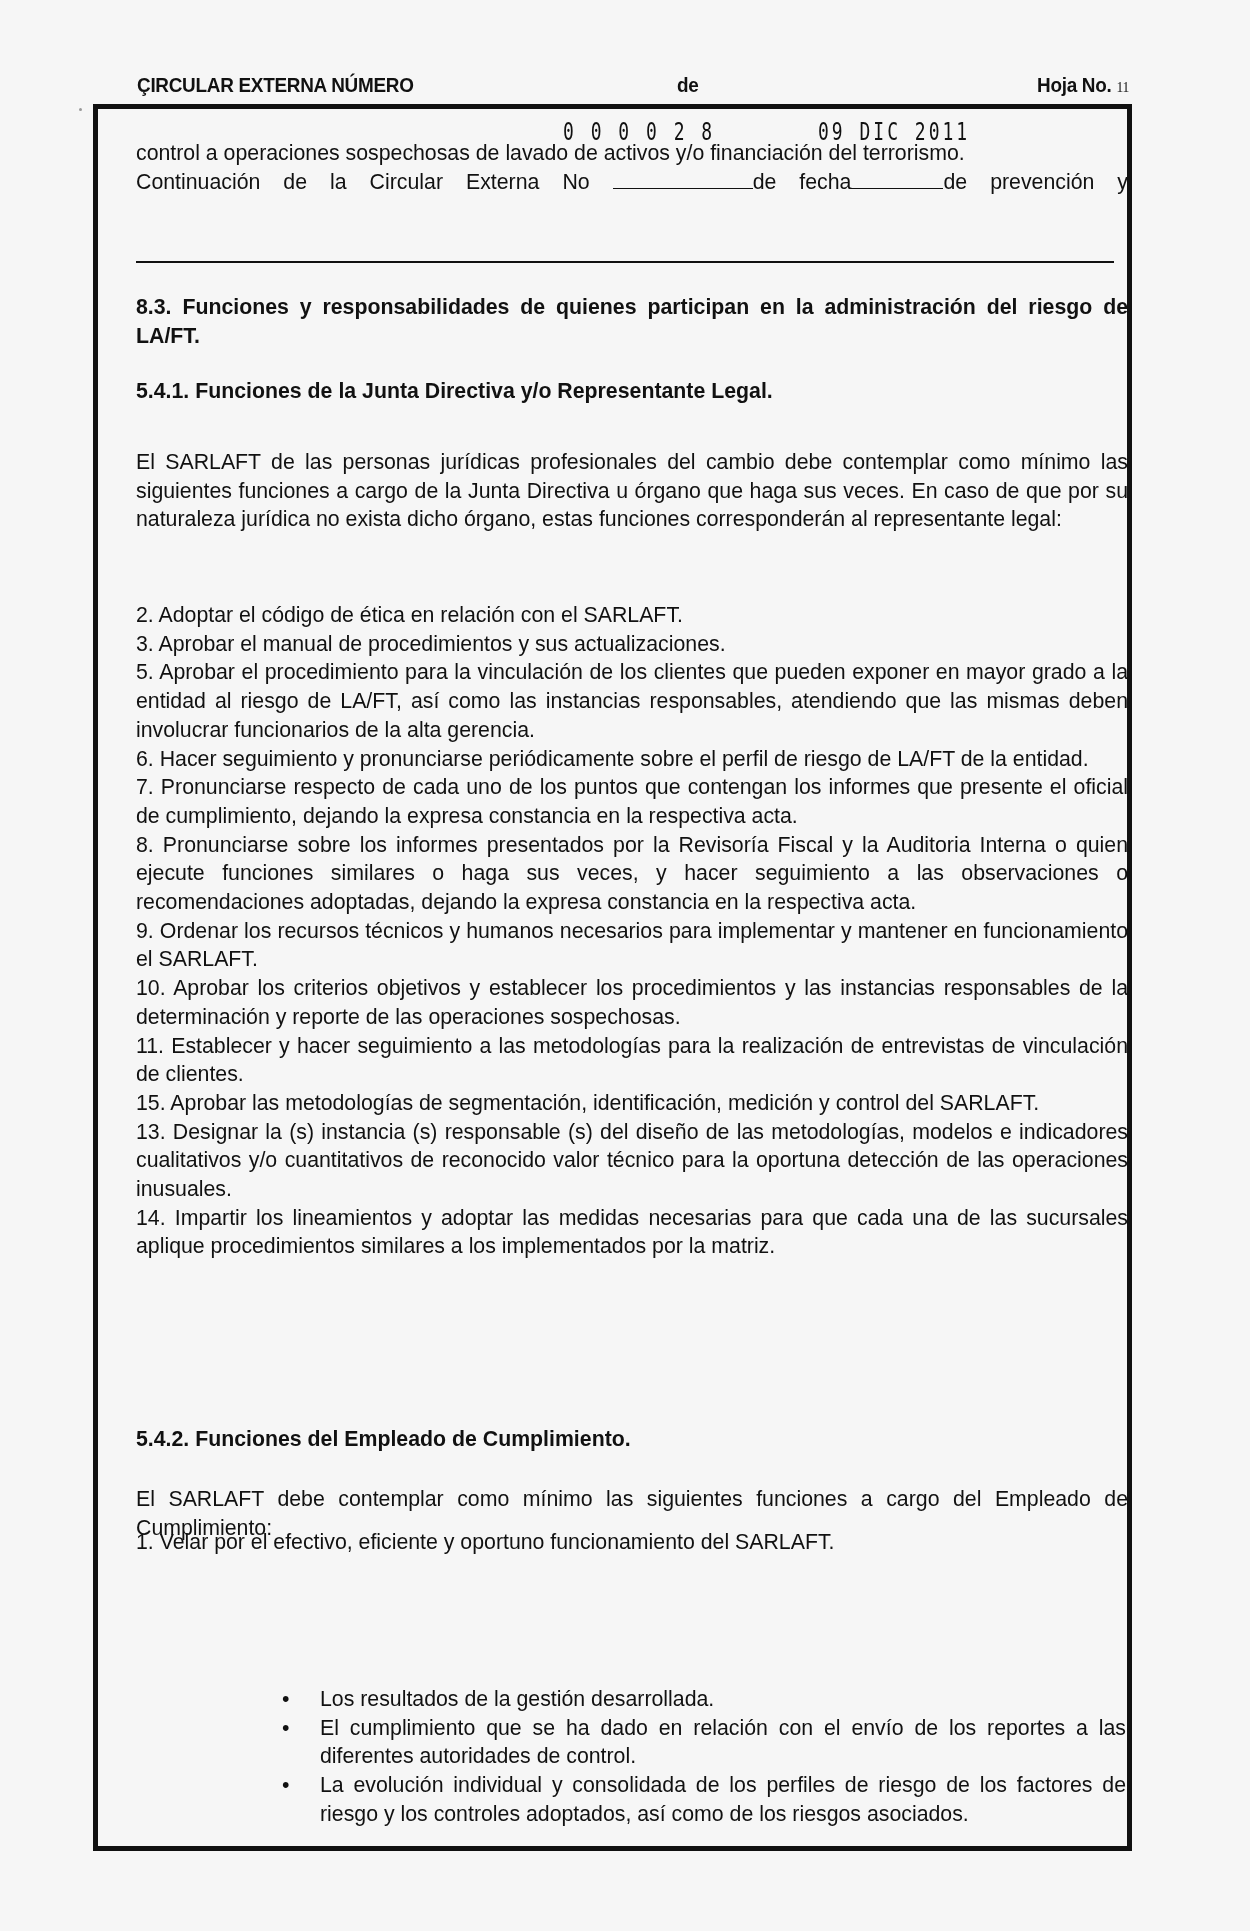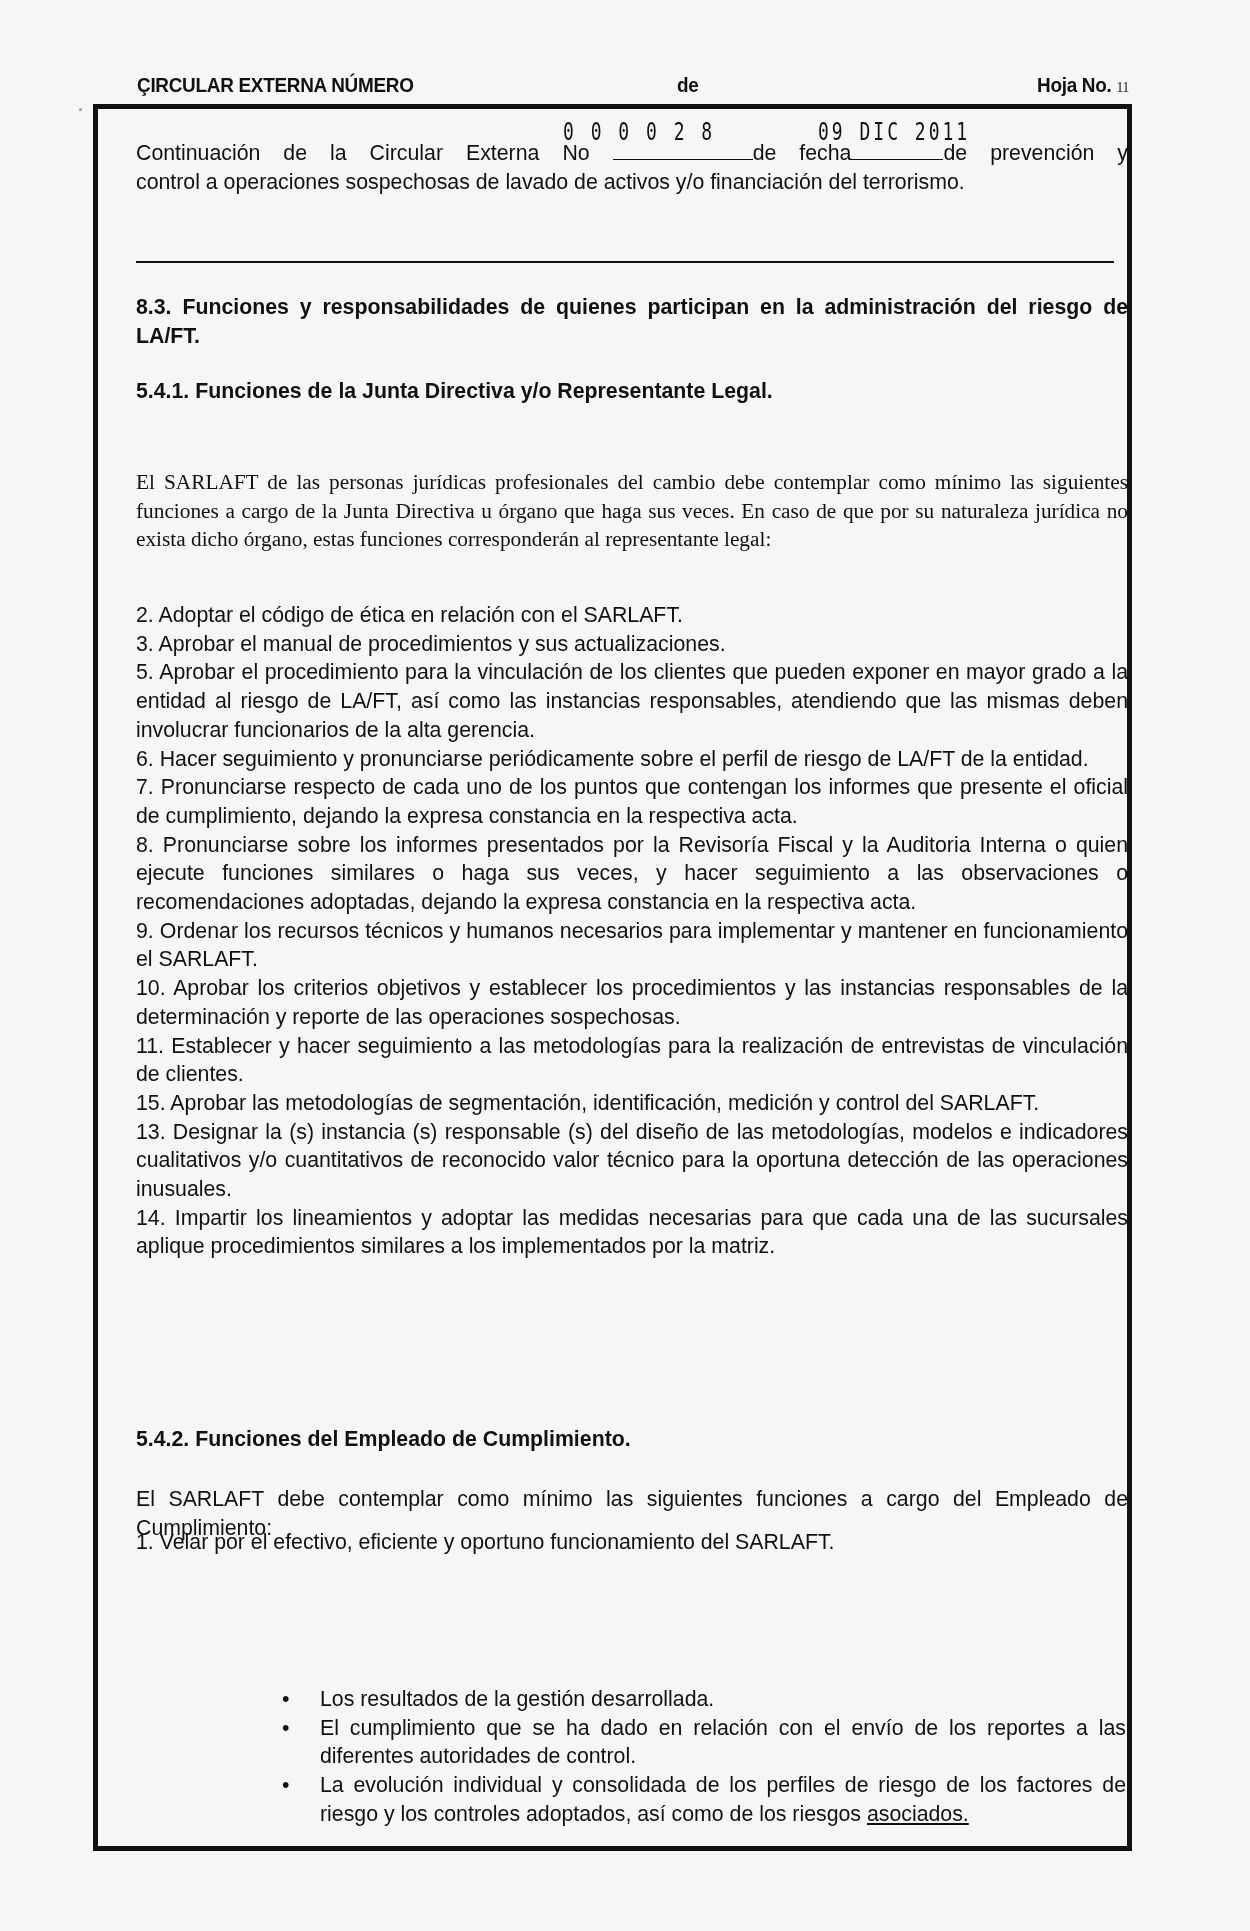--- a/index.html
+++ b/index.html
@@ -36,49 +36,49 @@
     .stamp {
       position: absolute; font-family: "DejaVu Sans Mono", monospace;
       font-size: 24px; letter-spacing: 4px; color: #111; transform: scaleX(0.75); transform-origin: left;
     }
     .blank { display: inline-block; border-bottom: 1.5px solid #111; vertical-align: baseline; height: 18px; }
     .rule { position: absolute; left: 136px; top: 261px; width: 978px; height: 0; border-top: 2.5px solid #111; }
     .h { font-weight: bold; }
     .bullets { margin: 0; padding: 0; list-style: none; }
     .bullets li { position: relative; padding-left: 42px; }
     .bullets li .bullet { position: absolute; left: 4px; top: 0; }
-    .underline { text-decoration: underline; }
+    .underline { }
   </style>
 </head>
 <body>
 
 <div class="page-header">
   <span class="title">ÇIRCULAR EXTERNA NÚMERO</span>
   <span class="de">de</span>
   <span class="hoja"><span>Hoja No.</span> <span class="num">11</span></span>
 </div>
 <div class="dot-mark"></div>
 
 <div class="frame"></div>
 
 <div class="stamp" style="left:563px; top:118px;">0 0 0 0 2 8</div>
 <div class="stamp" style="left:818px; top:118px;">09 DIC 2011</div>
 
 <div class="content" style="top:139px;">
+  <p>control a operaciones sospechosas de lavado de activos y/o financiación del terrorismo.</p>
   <p style="text-align:justify; text-align-last: justify;"><span>Continuación de la Circular Externa No</span> <span class="blank" style="width:140px"></span><span>de fecha</span><span class="blank" style="width:92px"></span><span>de prevención y</span></p>
-  <p>control a operaciones sospechosas de lavado de activos y/o financiación del terrorismo.</p>
 </div>
 
 <div class="rule"></div>
 
 <div class="content h" style="top:293px;">8.3. Funciones y responsabilidades de quienes participan en la administración del riesgo de LA/FT.</div>
 
 <div class="content h" style="top:377px;">5.4.1. Funciones de la Junta Directiva y/o Representante Legal.</div>
 
-<div class="content" style="top:468px;font-family:Liberation Serif, serif;">El SARLAFT de las personas jurídicas profesionales del cambio debe contemplar como mínimo las siguientes funciones a cargo de la Junta Directiva u órgano que haga sus veces. En caso de que por su naturaleza jurídica no exista dicho órgano, estas funciones corresponderán al representante legal:</div>
+<div class="content" style="top:448px;">El SARLAFT de las personas jurídicas profesionales del cambio debe contemplar como mínimo las siguientes funciones a cargo de la Junta Directiva u órgano que haga sus veces. En caso de que por su naturaleza jurídica no exista dicho órgano, estas funciones corresponderán al representante legal:</div>
 
 <div class="content" style="top:601px;">
   <p>2. Adoptar el código de ética en relación con el SARLAFT.</p>
   <p>3. Aprobar el manual de procedimientos y sus actualizaciones.</p>
   <p>5. Aprobar el procedimiento para la vinculación de los clientes que pueden exponer en mayor grado a la entidad al riesgo de LA/FT, así como las instancias responsables, atendiendo que las mismas deben involucrar funcionarios de la alta gerencia.</p>
   <p>6. Hacer seguimiento y pronunciarse periódicamente sobre el perfil de riesgo de LA/FT de la entidad.</p>
   <p>7. Pronunciarse respecto de cada uno de los puntos que contengan los informes que presente el oficial de cumplimiento, dejando la expresa constancia en la respectiva acta.</p>
   <p>8. Pronunciarse sobre los informes presentados por la Revisoría Fiscal y la Auditoria Interna o quien ejecute funciones similares o haga sus veces, y hacer seguimiento a las observaciones o recomendaciones adoptadas, dejando la expresa constancia en la respectiva acta.</p>
   <p>9. Ordenar los recursos técnicos y humanos necesarios para implementar y mantener en funcionamiento el SARLAFT.</p>
   <p>10. Aprobar los criterios objetivos y establecer los procedimientos y las instancias responsables de la determinación  y reporte de las operaciones sospechosas.</p>

